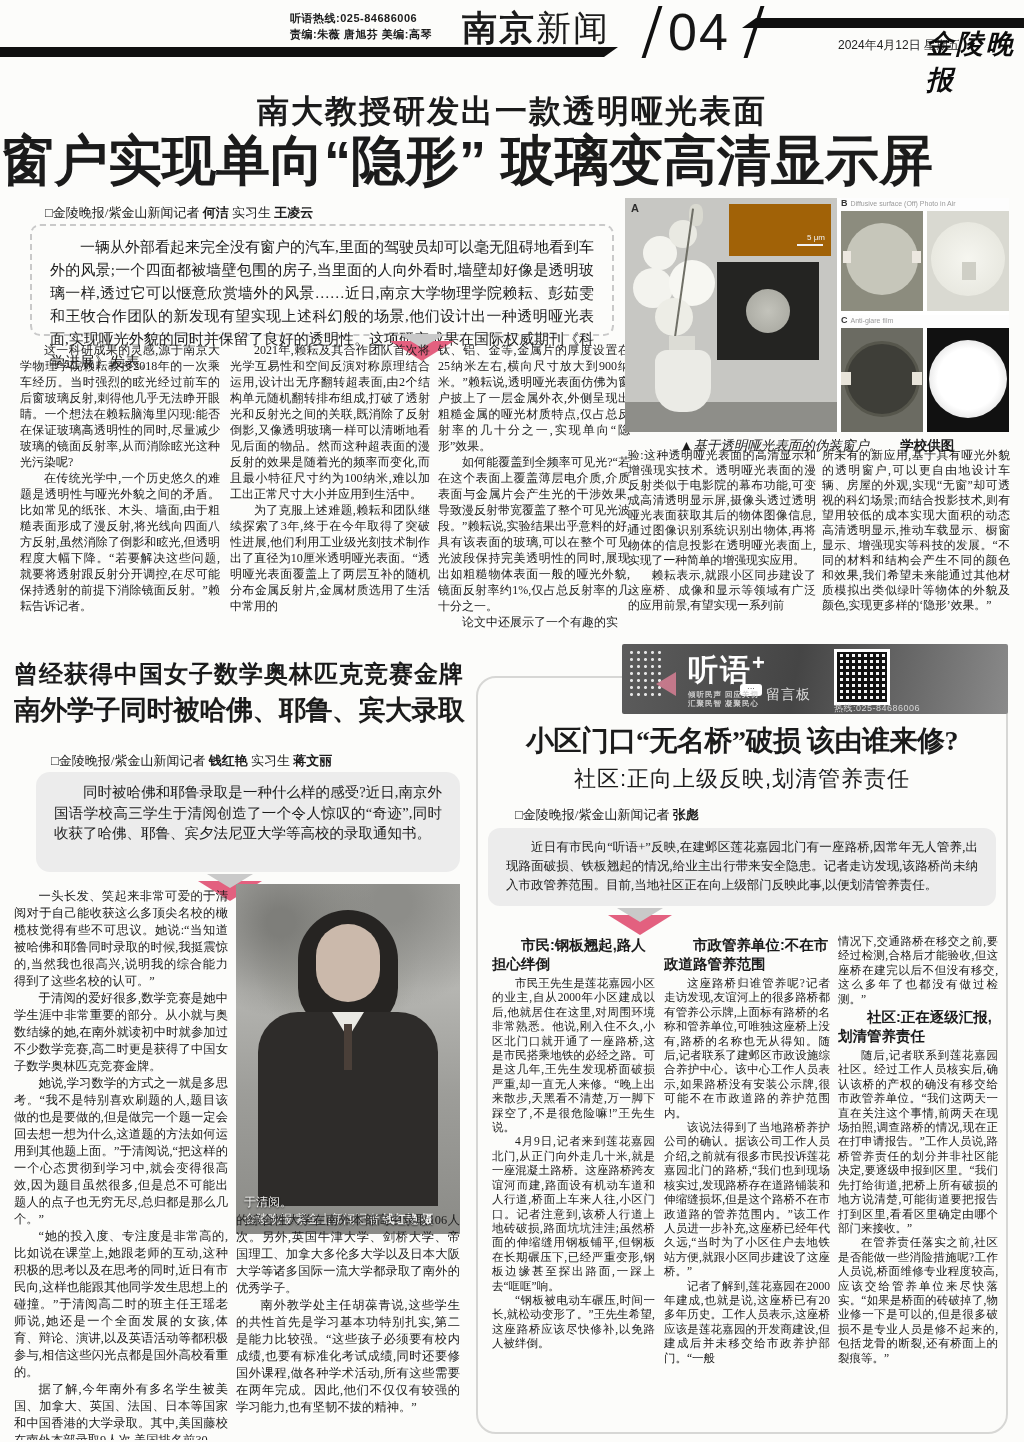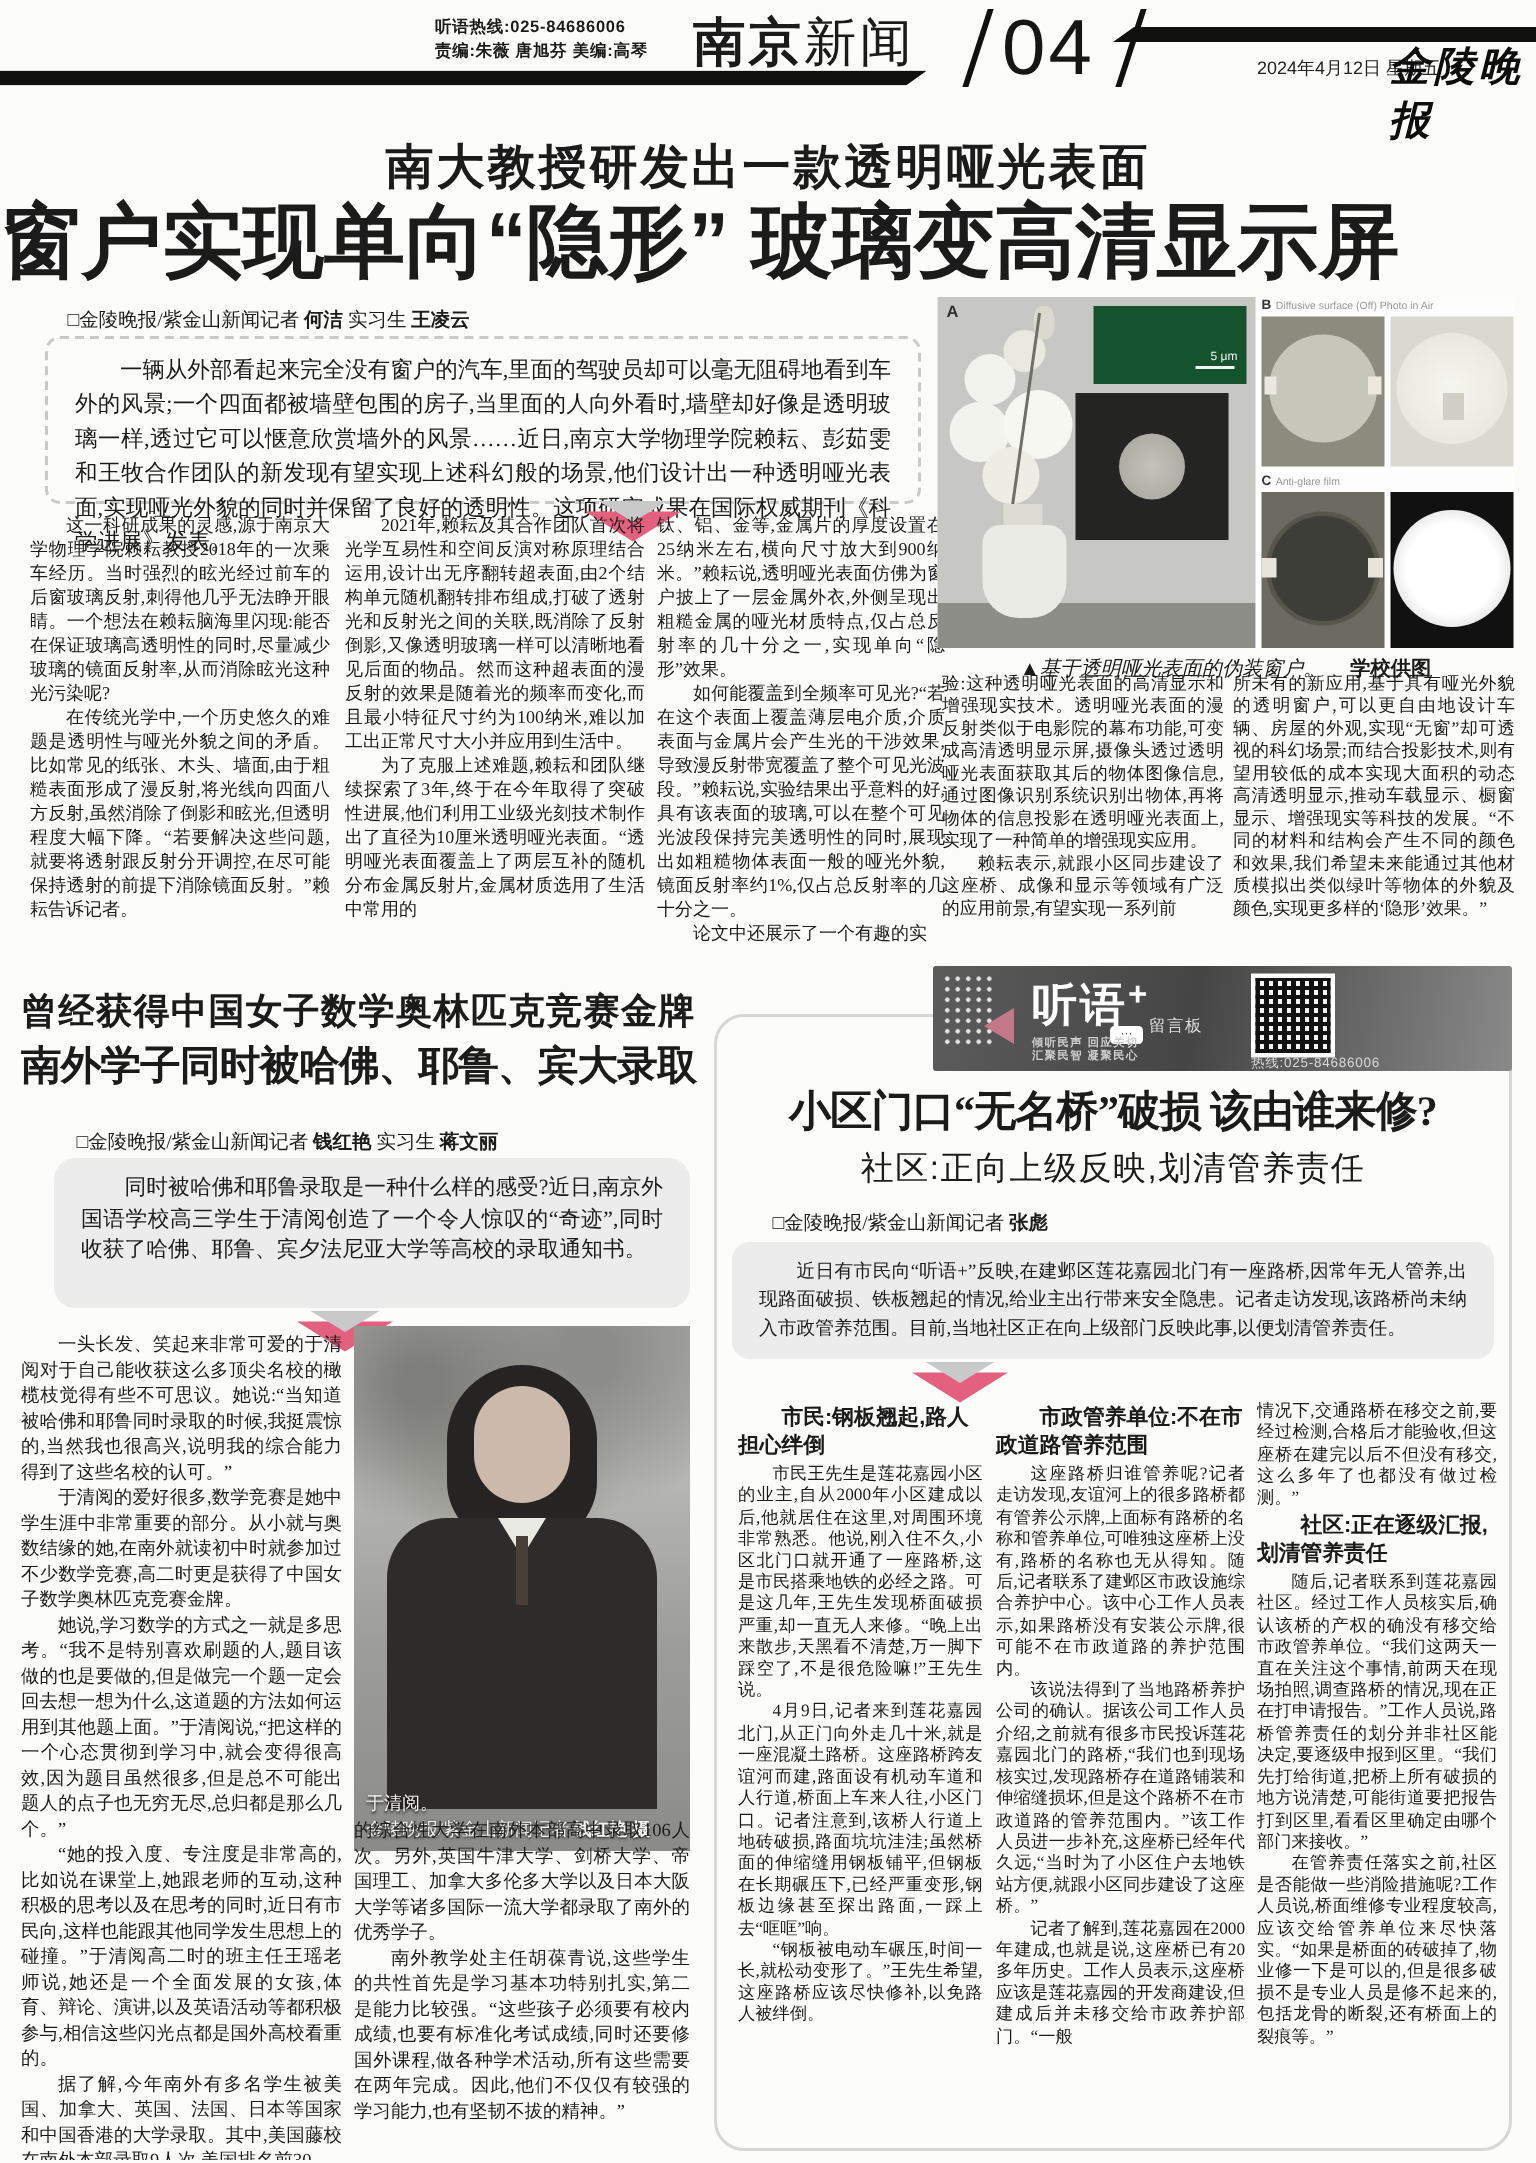--- a/index.html
+++ b/index.html
@@ -33,21 +33,21 @@
   .arrow .pink{position:absolute;left:0;top:7px;width:0;height:0;
      border-left:32px solid transparent;border-right:32px solid transparent;border-top:20px solid #e3607f;}
   .bodycol{font-size:12px;line-height:16px;text-align:justify;overflow:hidden;}
   .bodycol p{margin:0;text-indent:2em;}
   .cont p:first-child{text-indent:0;}
   .mcol-b{font-size:11.8px;line-height:15px;}
   
   .sciphoto{background:#fff;}
   .panelA{left:0;top:0;width:212px;height:234px;background:#c7c7c3;overflow:hidden;}
   .plabel{font-size:11px;font-weight:bold;color:#2e2e2e;}
-  .inset{background:#14532d;}
+  .inset{background:#a16207;}
   .scalebar{position:absolute;right:8px;bottom:10px;width:26px;height:2px;background:#f2f2f2;}
   .scaletxt{position:absolute;right:6px;bottom:14px;font-size:8px;color:#f2f2f2;}
   .darkframe{background:#242422;}
   .circ{border-radius:50%;}
   .flower{background:#f3f3ee;border-radius:50%;position:absolute;}
   .vase{position:absolute;background:#ebebe6;}
   .panelhead{background:#fdfdfd;height:13px;font-size:7px;color:#9a9a9a;overflow:hidden;white-space:nowrap;}
   .panelhead b{font-size:9px;color:#333;margin-right:3px;}
   .caption1{font-size:13.5px;font-style:italic;}
   .caption1 .credit{font-style:normal;font-weight:bold;margin-left:18px;}
@@ -80,21 +80,21 @@
   
   .banner{background:linear-gradient(100deg,#5c5c5c 0%,#454545 45%,#6a6a6a 75%,#8a8a8a 100%);overflow:hidden;border-radius:2px;}
   .dots{position:absolute;left:6px;top:5px;width:34px;height:48px;
         background:radial-gradient(#e6e6e6 1.3px,transparent 1.6px);background-size:7px 7px;}
   .banner-tri{position:absolute;left:34px;top:28px;width:0;height:0;
         border-top:12px solid transparent;border-bottom:12px solid transparent;border-right:20px solid #d77f94;opacity:.85;}
   .banner-title{position:absolute;left:66px;top:6px;color:#fff;font-weight:900;font-size:30px;letter-spacing:2px;}
   .banner-plus{font-size:22px;vertical-align:10px;}
   .bubble{position:absolute;left:118px;top:40px;width:22px;height:12px;background:#fff;border-radius:3px;
           color:#444;font-size:8px;line-height:10px;text-align:center;}
-  .bubble-label{position:absolute;left:144px;top:32px;color:#ddd;font-size:11px;letter-spacing:1px;}
+  .bubble-label{position:absolute;left:144px;top:42px;color:#ddd;font-size:14px;letter-spacing:1px;}
   .taglines{position:absolute;left:66px;top:46px;color:#cfcfcf;font-size:7.5px;line-height:9px;letter-spacing:1px;font-weight:bold;}
   .qr{position:absolute;left:212px;top:5px;width:56px;height:56px;background:#fff;padding:3px;box-sizing:border-box;}
   .qr-inner{width:100%;height:100%;
      background:repeating-linear-gradient(0deg,#111 0 3px,transparent 3px 6px),
                 repeating-linear-gradient(90deg,#111 0 3px,#f5f5f5 3px 6px);}
   .banner-hot{position:absolute;left:212px;top:58px;color:#d8d8d8;font-size:9px;letter-spacing:.5px;}
 </style>
 </head>
 <body>
 

